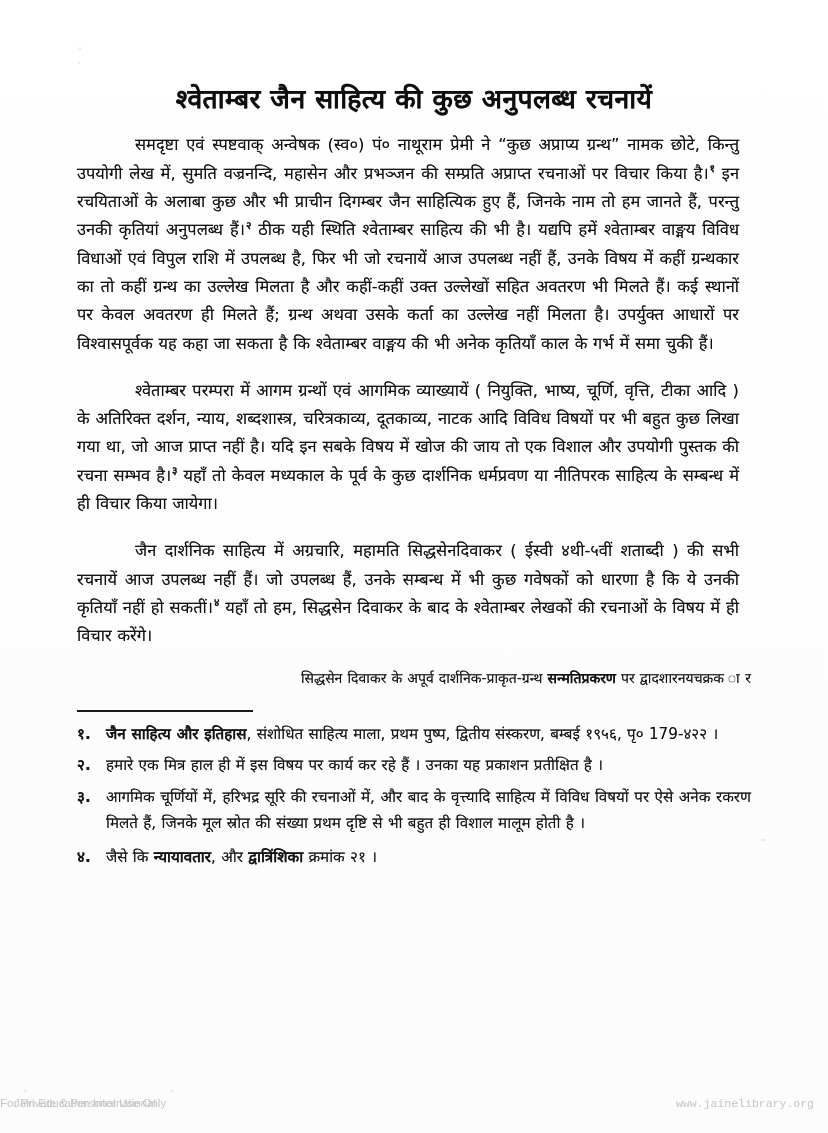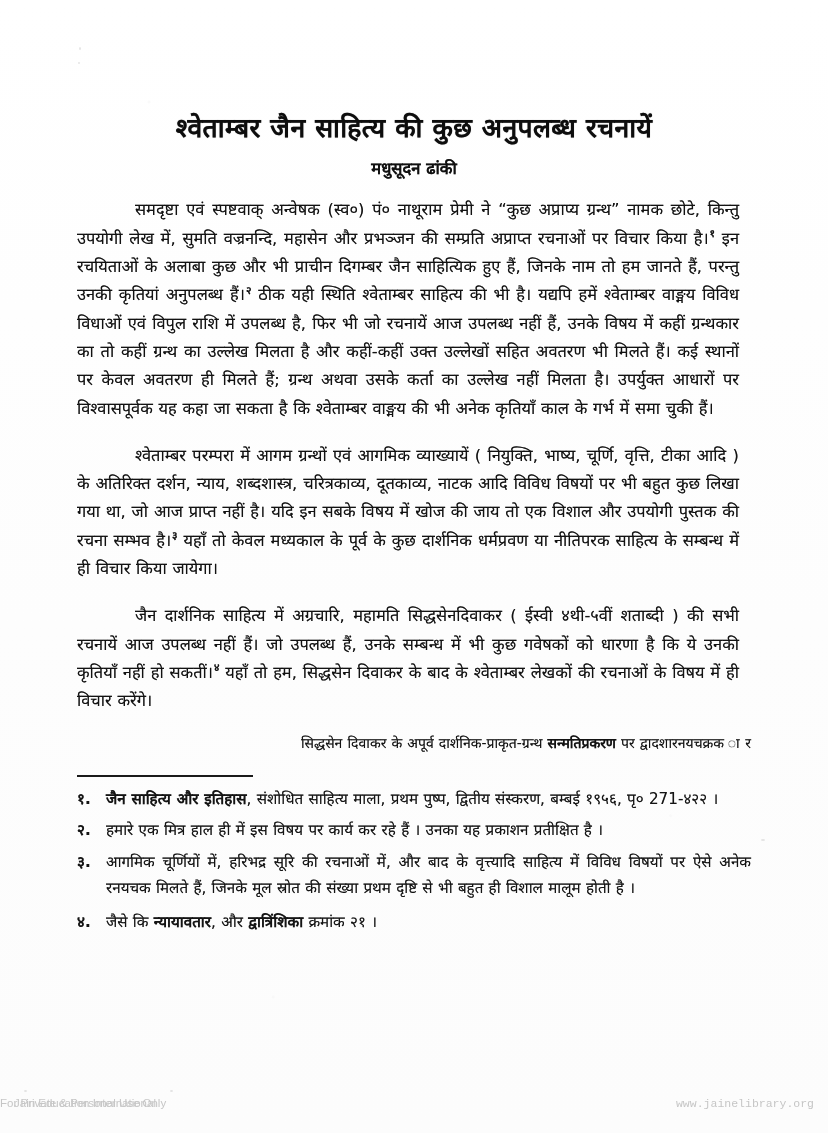--- a/index.html
+++ b/index.html
@@ -35,21 +35,21 @@
     position: absolute;
     left: 77px;
     top: 0;
     width: 674px;
     height: 1133px;
   }
 
   
   .doc-title {
     margin: 0;
-    padding-top: 113px;
+    padding-top: 84px;
     text-align: center;
     font-size: 26.5px;
     font-weight: 700;
     letter-spacing: 0.4px;
     line-height: 1.15;
     color: #0d0d0d;
     text-shadow: 0 0 0.7px rgba(0,0,0,0.55);
   }
   .doc-author {
     margin: 0;
@@ -193,52 +193,51 @@
   <span class="speck" style="left:79px; top:47px; width:2px; height:3px;"></span>
   <span class="speck" style="left:78px; top:62px; width:2px; height:2px;"></span>
   <span class="speck" style="left:761px; top:839px; width:4px; height:2px;"></span>
   <span class="speck" style="left:24px; top:1090px; width:3px; height:2px;"></span>
   <span class="speck" style="left:170px; top:1090px; width:3px; height:2px;"></span>
 
   <div id="content">
 
     <h1 class="doc-title">श्वेताम्बर जैन साहित्य की कुछ अनुपलब्ध रचनायें</h1>
 
-    <h2 class="doc-author">मधुसूदन ढांकी</h2>
 
     <div class="body-block">
 
       <p class="para"><span>समदृष्टा एवं स्पष्टवाक् अन्वेषक (स्व०) पं० नाथूराम प्रेमी ने “कुछ अप्राप्य ग्रन्थ” नामक छोटे, किन्तु उपयोगी लेख में, सुमति वज्रनन्दि, महासेन और प्रभञ्जन की सम्प्रति अप्राप्त रचनाओं पर विचार किया है।</span><sup class="fn">१</sup><span> इन रचयिताओं के अलाबा कुछ और भी प्राचीन दिगम्बर जैन साहित्यिक हुए हैं, जिनके नाम तो हम जानते हैं, परन्तु उनकी कृतियां अनुपलब्ध हैं।</span><sup class="fn">२</sup><span> ठीक यही स्थिति श्वेताम्बर साहित्य की भी है। यद्यपि हमें श्वेताम्बर वाङ्मय विविध विधाओं एवं विपुल राशि में उपलब्ध है, फिर भी जो रचनायें आज उपलब्ध नहीं हैं, उनके विषय में कहीं ग्रन्थकार का तो कहीं ग्रन्थ का उल्लेख मिलता है और कहीं-कहीं उक्त उल्लेखों सहित अवतरण भी मिलते हैं। कई स्थानों पर केवल अवतरण ही मिलते हैं; ग्रन्थ अथवा उसके कर्ता का उल्लेख नहीं मिलता है। उपर्युक्त आधारों पर विश्वासपूर्वक यह कहा जा सकता है कि श्वेताम्बर वाङ्मय की भी अनेक कृतियाँ काल के गर्भ में समा चुकी हैं।</span></p>
 
       <p class="para"><span>श्वेताम्बर परम्परा में आगम ग्रन्थों एवं आगमिक व्याख्यायें ( नियुक्ति, भाष्य, चूर्णि, वृत्ति, टीका आदि ) के अतिरिक्त दर्शन, न्याय, शब्दशास्त्र, चरित्रकाव्य, दूतकाव्य, नाटक आदि विविध विषयों पर भी बहुत कुछ लिखा गया था, जो आज प्राप्त नहीं है। यदि इन सबके विषय में खोज की जाय तो एक विशाल और उपयोगी पुस्तक की रचना सम्भव है।</span><sup class="fn">३</sup><span> यहाँ तो केवल मध्यकाल के पूर्व के कुछ दार्शनिक धर्मप्रवण या नीतिपरक साहित्य के सम्बन्ध में ही विचार किया जायेगा।</span></p>
 
       <p class="para"><span>जैन दार्शनिक साहित्य में अग्रचारि, महामति सिद्धसेनदिवाकर ( ईस्वी ४थी-५वीं शताब्दी ) की सभी रचनायें आज उपलब्ध नहीं हैं। जो उपलब्ध हैं, उनके सम्बन्ध में भी कुछ गवेषकों को धारणा है कि ये उनकी कृतियाँ नहीं हो सकतीं।</span><sup class="fn">४</sup><span> यहाँ तो हम, सिद्धसेन दिवाकर के बाद के श्वेताम्बर लेखकों की रचनाओं के विषय में ही विचार करेंगे।</span></p>
 
     </div>
 
 
     <p class="section-para"><span>सिद्धसेन दिवाकर के अपूर्व दार्शनिक-प्राकृत-ग्रन्थ </span><span class="bold-ttl">सन्मतिप्रकरण</span><span> पर द्वादशारनयचक्रक ा र</span></p>
 
     <hr class="footnote-rule">
 
     <div class="footnotes">
 
       <div class="fn-item">
         <span class="fn-num">१.</span>
-        <span class="fn-text"><span class="bold-ttl">जैन साहित्य और इतिहास</span><span>, संशोधित साहित्य माला, प्रथम पुष्प, द्वितीय संस्करण, बम्बई १९५६, पृ० 271-४२२ ।</span></span>
+        <span class="fn-text"><span class="bold-ttl">जैन साहित्य और इतिहास</span><span>, संशोधित साहित्य माला, प्रथम पुष्प, द्वितीय संस्करण, बम्बई १९५६, पृ० 179-४२२ ।</span></span>
       </div>
 
       <div class="fn-item">
         <span class="fn-num">२.</span>
         <span class="fn-text">हमारे एक मित्र हाल ही में इस विषय पर कार्य कर रहे हैं । उनका यह प्रकाशन प्रतीक्षित है ।</span>
       </div>
 
       <div class="fn-item">
         <span class="fn-num">३.</span>
-        <span class="fn-text">आगमिक चूर्णियों में, हरिभद्र सूरि की रचनाओं में, और बाद के वृत्त्यादि साहित्य में विविध विषयों पर ऐसे अनेक रनयचक मिलते हैं, जिनके मूल स्रोत की संख्या प्रथम दृष्टि से भी बहुत ही विशाल मालूम होती है ।</span>
+        <span class="fn-text">आगमिक चूर्णियों में, हरिभद्र सूरि की रचनाओं में, और बाद के वृत्त्यादि साहित्य में विविध विषयों पर ऐसे अनेक रकरण मिलते हैं, जिनके मूल स्रोत की संख्या प्रथम दृष्टि से भी बहुत ही विशाल मालूम होती है ।</span>
       </div>
 
       <div class="fn-item" style="margin-top:8px;">
         <span class="fn-num">४.</span>
         <span class="fn-text"><span>जैसे कि </span><span class="bold-ttl">न्यायावतार</span><span>, और </span><span class="bold-ttl">द्वात्रिंशिका</span><span> क्रमांक २१ ।</span></span>
       </div>
 
     </div>
 
   </div>

